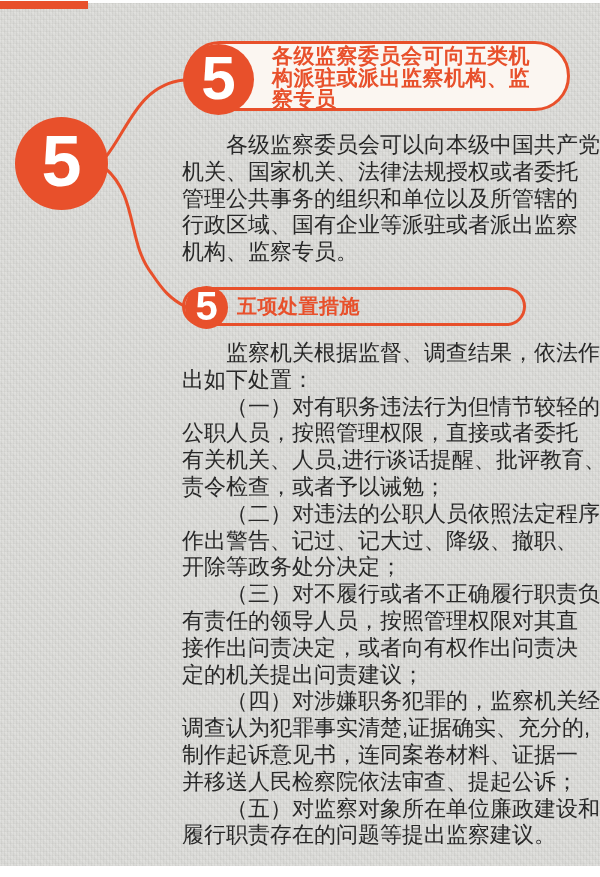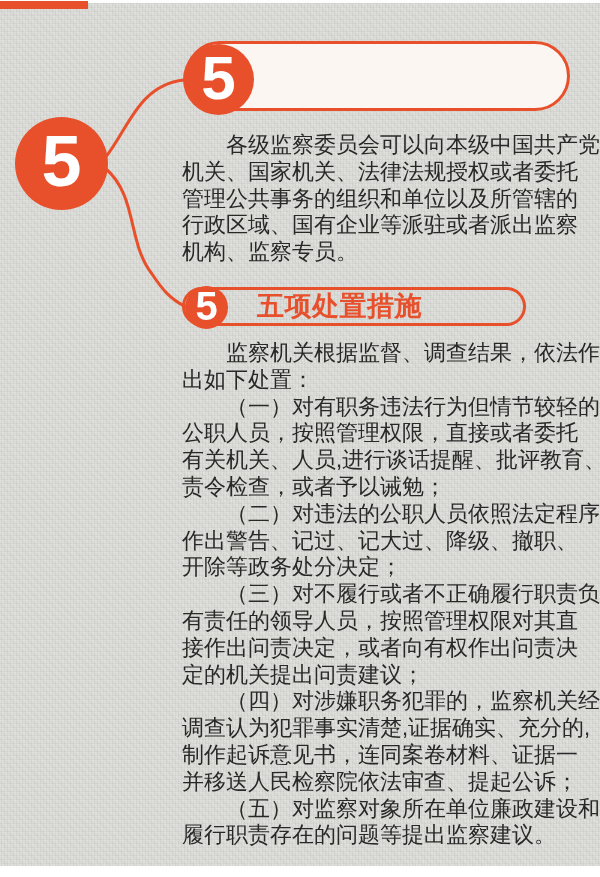--- a/index.html
+++ b/index.html
@@ -72,22 +72,22 @@
     position: absolute; left: 185px; top: 286px; width: 43px; height: 43px;
     border-radius: 50%; background: #e8502b;
     display: flex; align-items: center; justify-content: center;
   }
   .badge2 .digit {
     color: #ffffff; font-weight: bold; font-size: 40px; line-height: 1;
     transform: translateY(-2px);
   }
   .card2-title {
     position: absolute; left: 237px; top: 291px;
-    color: #e8502b; font-weight: bold; font-size: 27px; line-height: 30px;
-    letter-spacing: 0.5px; white-space: pre; margin-left: 20px;
+    color: #e8502b; font-weight: bold; font-size: 20px; line-height: 30px;
+    letter-spacing: 0.5px; white-space: pre;
   }
 </style>
 </head>
 <body>
 
 <div class="page">
 
   <div class="white-strip strip-top"></div>
   <div class="top-fragment"></div>
 
@@ -97,20 +97,23 @@
   </svg>
 
   <div class="branch-circle">
     <span class="digit">5</span>
   </div>
 
   <div class="card1"></div>
   <div class="badge1">
     <span class="digit">5</span>
   </div>
+  <div class="card1-title">各级监察委员会可向五类机
+构派驻或派出监察机构、监
+察专员</div>
 
   <div class="body-text body1">　　各级监察委员会可以向本级中国共产党
 机关、国家机关、法律法规授权或者委托
 管理公共事务的组织和单位以及所管辖的
 行政区域、国有企业等派驻或者派出监察
 机构、监察专员。</div>
 
   <div class="card2"></div>
   <div class="badge2">
     <span class="digit">5</span>

